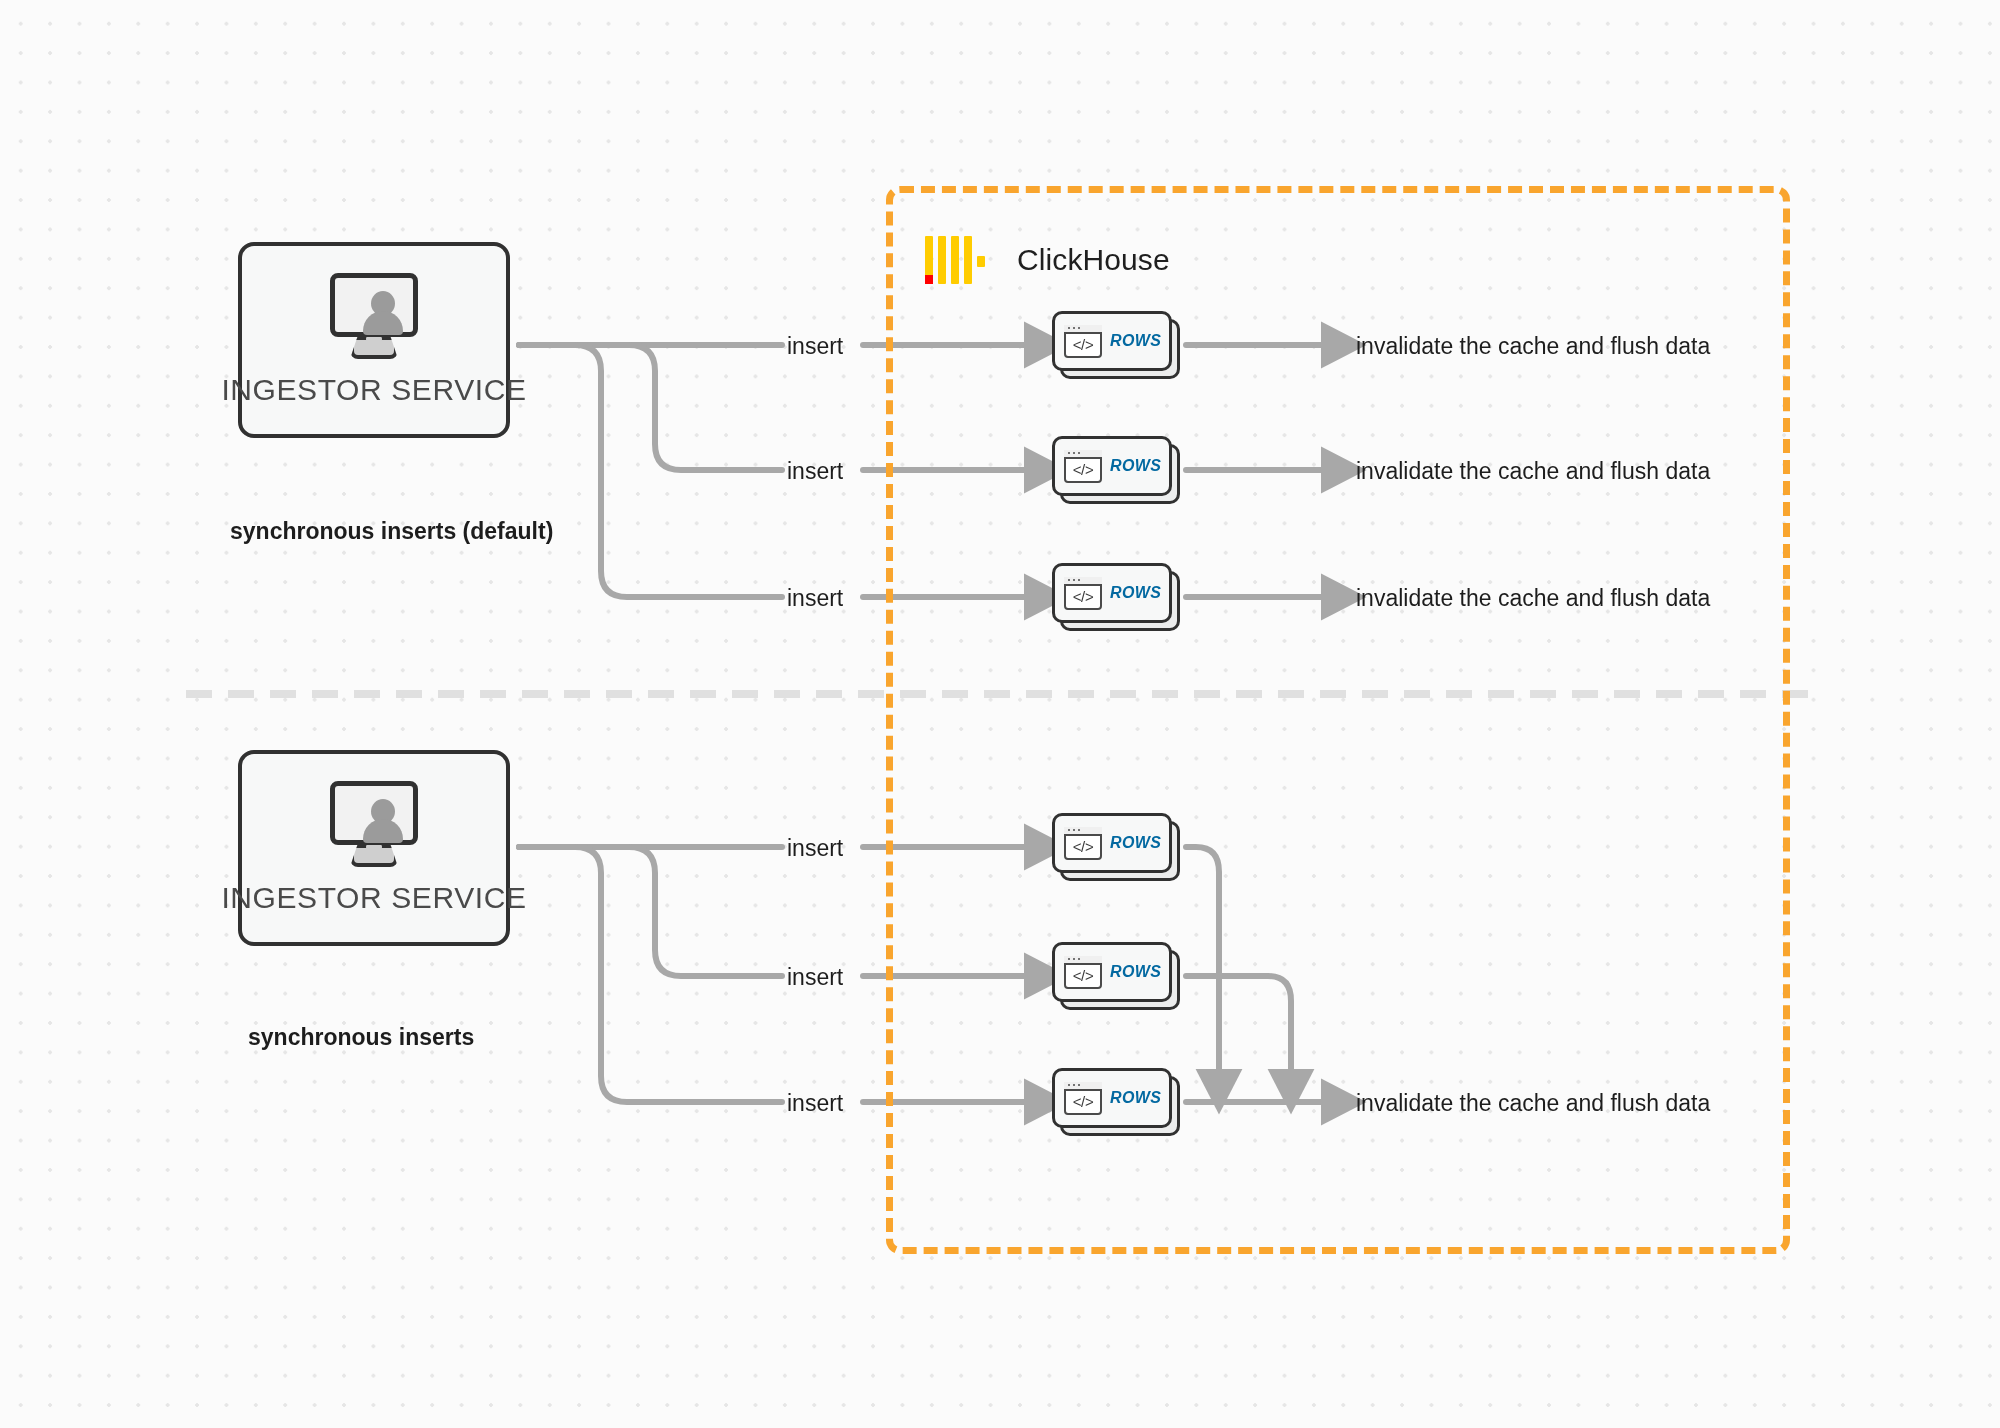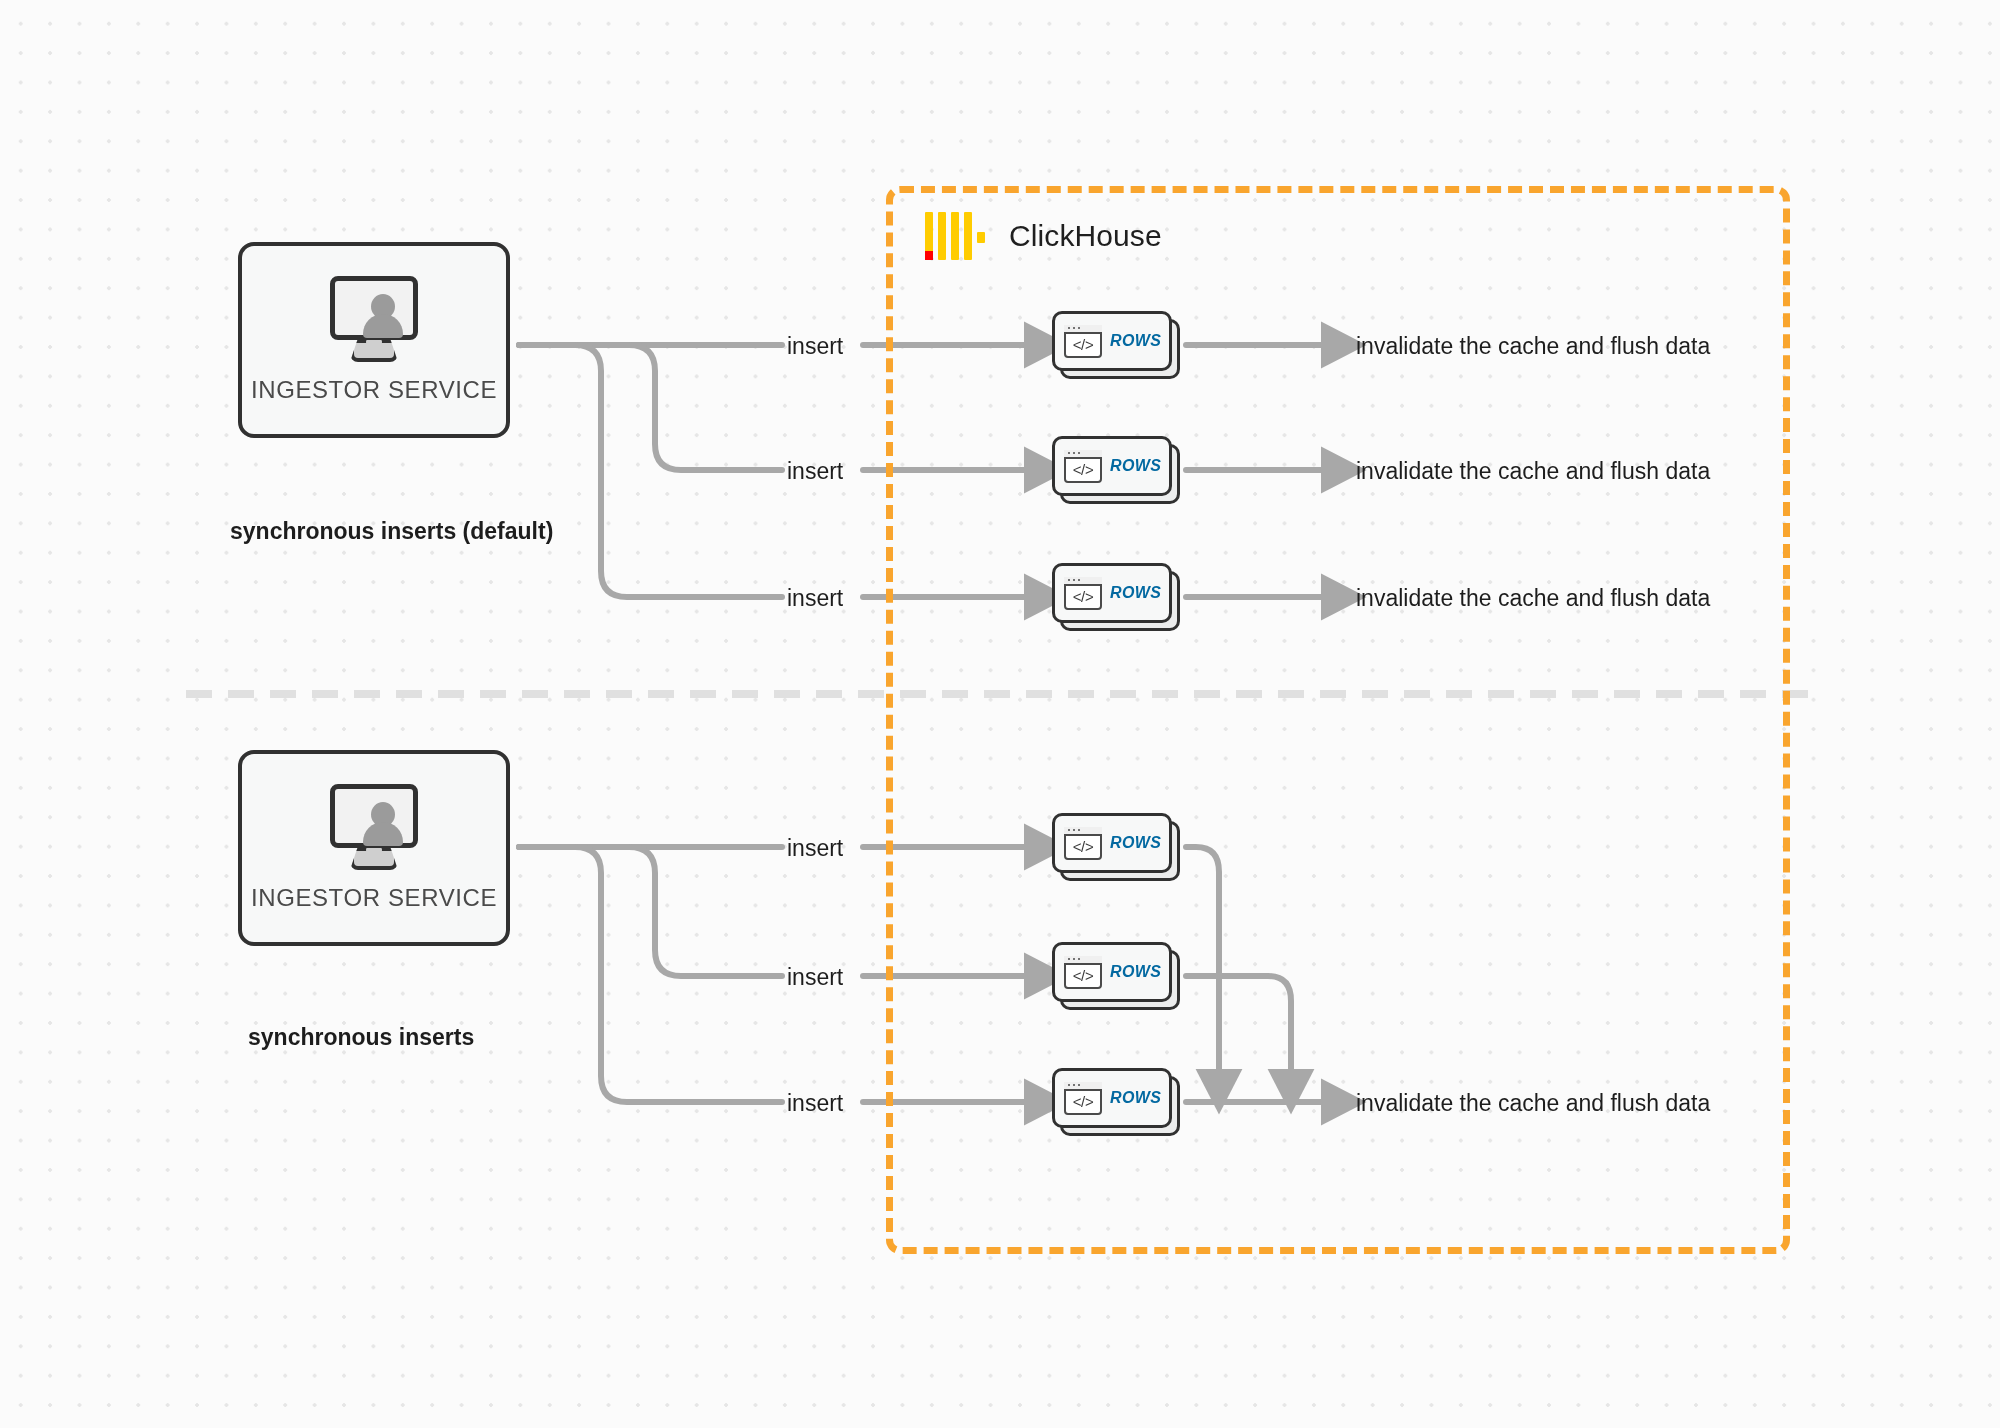--- a/index.html
+++ b/index.html
@@ -36,24 +36,24 @@
     top: 186px;
     width: 904px;
     height: 1068px;
     border: 7px dashed #f9a52e;
     border-radius: 14px;
     box-sizing: border-box;
   }
   .ch-header {
     position: absolute;
     left: 925px;
-    top: 212px;
+    top: 236px;
     display: flex;
     align-items: center;
-    gap: 32px;
+    gap: 40px;
   }
   .ch-logo {
     position: relative;
     width: 52px;
     height: 48px;
   }
   .ch-logo .bar {
     position: absolute;
     top: 0;
     width: 8px;
@@ -147,21 +147,21 @@
     position: absolute;
     left: 24px; top: 63px;
     width: 48px; height: 23px;
     background: #cfcfcf;
     border: 4px solid #313131;
     border-radius: 0 0 8px 8px;
     box-sizing: border-box;
     clip-path: polygon(16% 0%, 84% 0%, 100% 100%, 0% 100%);
   }
   .ingestor-label {
-    font-size: 24px;
+    font-size: 30px;
     color: #4a4a4a;
     letter-spacing: 0.6px;
     white-space: nowrap;
   }
 
   
   .mode-caption {
     position: absolute;
     font-size: 23px;
     font-weight: bold;

